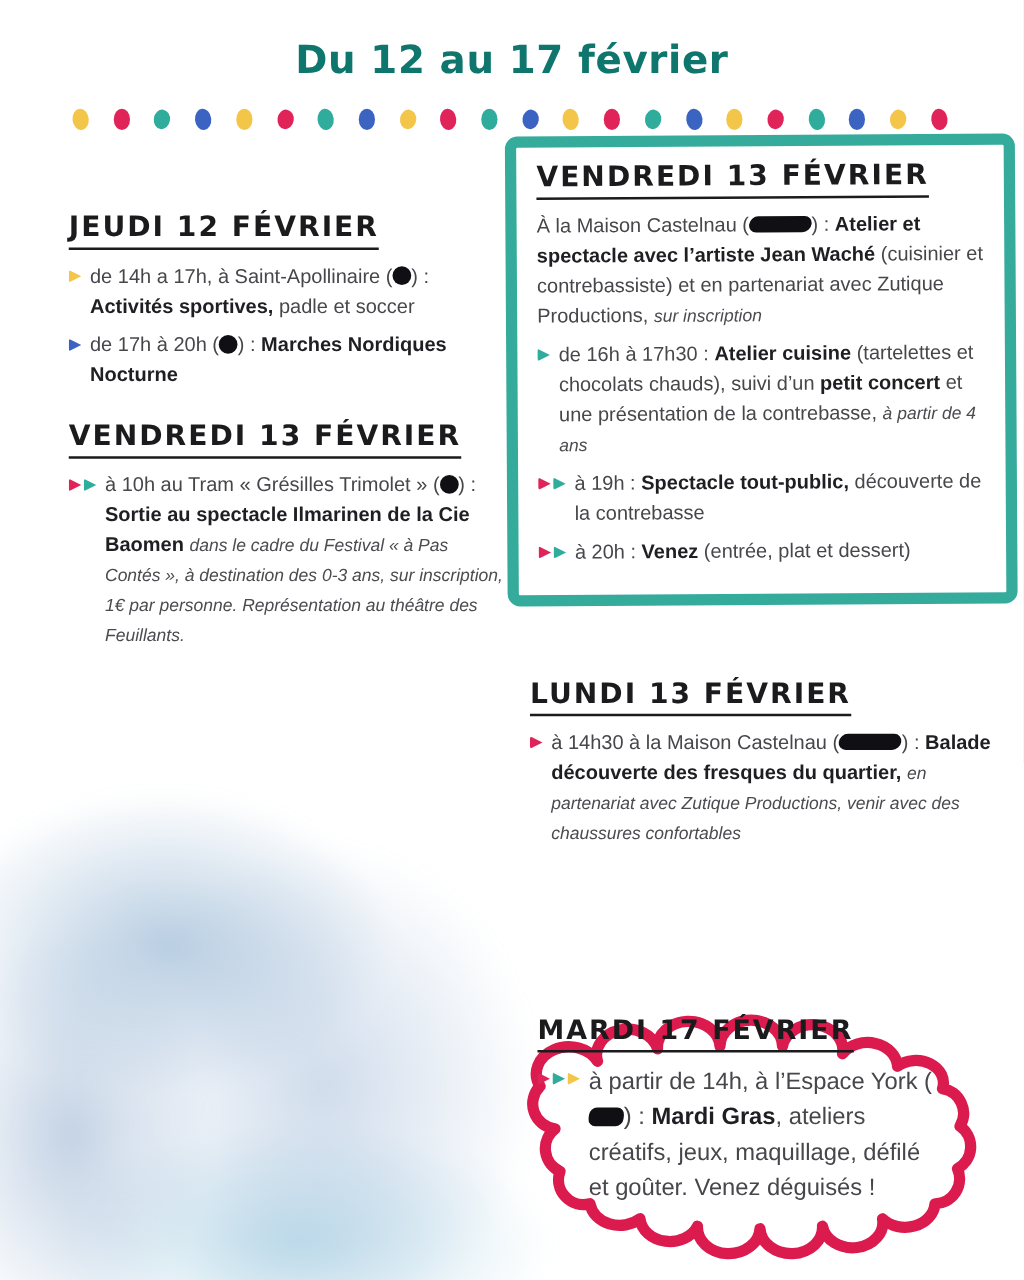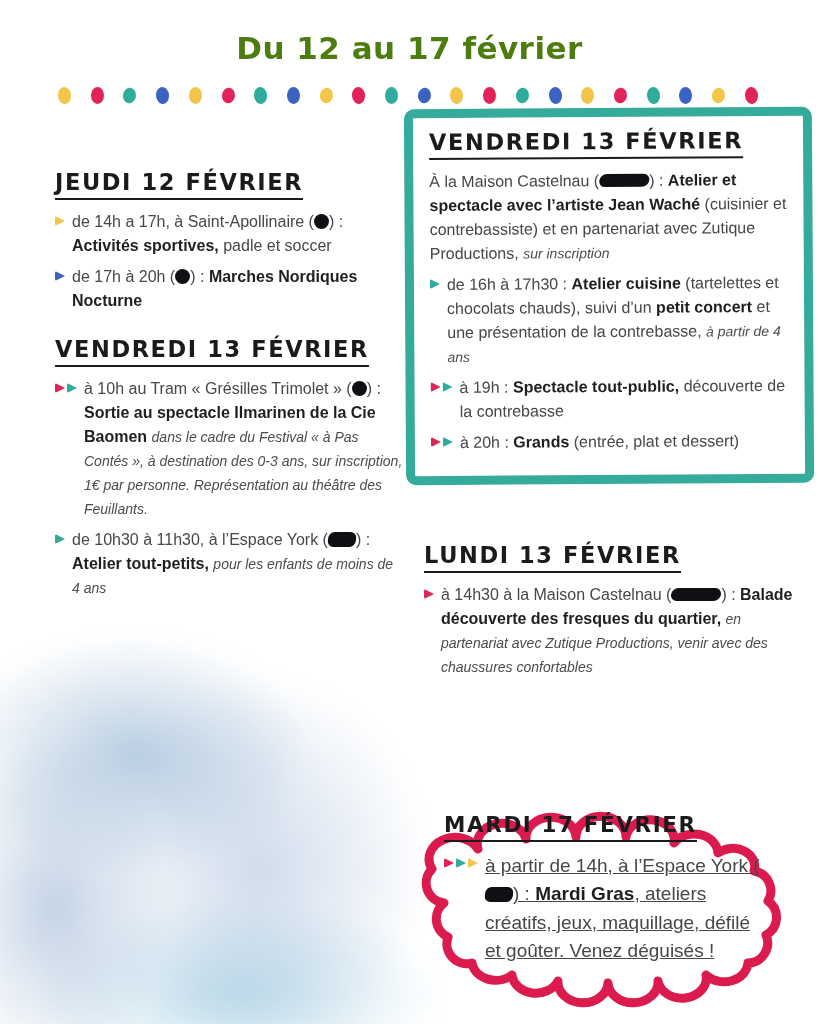--- a/index.html
+++ b/index.html
@@ -5,21 +5,21 @@
   html,body{margin:0;padding:0;background:#e8e8e8;}
   .page{
     position:relative;width:819px;height:1024px;margin:0 auto;
     background:#ffffff;overflow:hidden;
     font-family:"Liberation Sans",sans-serif;color:#47474b;
   }
   
   .title{
     position:absolute;top:30px;left:0;width:100%;margin:0;
     text-align:center;font-family:"DejaVu Sans",sans-serif;
-    font-weight:bold;font-size:31px;color:#4d7c0f;letter-spacing:0.5px;
+    font-weight:bold;font-size:31px;color:#0f766e;letter-spacing:0.5px;
   }
   .dots{
     position:absolute;top:85px;left:58px;width:700px;height:20px;
     display:flex;justify-content:space-between;align-items:center;
   }
   .dot{width:13px;height:17px;border-radius:50%;display:inline-block;}
   .dot:nth-child(3n){transform:rotate(8deg) scaleY(.92);}
   .dot:nth-child(3n+1){transform:rotate(-6deg);}
   
   .watercolor{
@@ -63,21 +63,21 @@
     border:9px solid #35ab9c;border-radius:10px;
     padding:12px 14px 14px 16px;transform:rotate(-0.35deg);
     background:#fff;
   }
   .teal-box .txt{font-size:16px;}
   
   .lundi{position:absolute;left:424px;top:543px;width:378px;}
   
   .cloud-wrap{position:absolute;left:390px;top:785px;width:428px;height:228px;}
   .cloud-svg{position:absolute;left:0;top:0;}
-  .cloud-inner{position:absolute;left:54px;top:28px;width:318px;text-decoration:underline;}
+  .cloud-inner{position:absolute;left:40px;top:28px;width:318px;}
   .cloud-inner h2{font-size:21.5px;}
   .cloud-inner .txt{font-size:19px;}
 </style>
 </head>
 <body>
 
 <div class="page">
 
   <h1 class="title">Du 12 au 17 février</h1>
 
@@ -129,26 +129,20 @@
     <div class="section">
       <h2>VENDREDI 13 FÉVRIER</h2>
       <div>
           <div class="item">
             <span class="bullets">
               <span class="tri" style="color: rgb(224, 36, 89);"></span>
               <span class="tri" style="color: rgb(47, 172, 156);"></span>
             </span>
             <span class="txt"><span>à 10h au Tram « Grésilles Trimolet » (</span><span class="shape circle"></span><span>) : </span><span class="b">Sortie au spectacle Ilmarinen de la Cie Baomen</span><span> </span><span class="i">dans le cadre du Festival « à Pas Contés », à destination des 0-3 ans, sur inscription, 1€ par personne. Représentation au théâtre des Feuillants.</span></span>
           </div>
-          <div class="item">
-            <span class="bullets">
-              <span class="tri" style="color: rgb(47, 172, 156);"></span>
-            </span>
-            <span class="txt"><span>de 10h30 à 11h30, à l’Espace York (</span><span class="shape squircle"></span><span>) :  </span><span class="b">Atelier tout-petits,</span><span> </span><span class="i">pour les enfants de moins de 4 ans</span></span>
-          </div>
         </div>
     </div>
   </section>
 
   <section class="teal-box section">
     <h2>VENDREDI 13 FÉVRIER</h2>
     <div>
         <div class="item">
           <span class="txt"><span>À la Maison Castelnau (</span><span class="shape pill"></span><span>) : </span><span class="b">Atelier et spectacle avec l’artiste Jean Waché</span><span> (cuisinier et contrebassiste) et en partenariat avec Zutique Productions, </span><span class="i">sur inscription</span></span>
         </div>
@@ -163,21 +157,21 @@
             <span class="tri" style="color: rgb(224, 36, 89);"></span>
             <span class="tri" style="color: rgb(47, 172, 156);"></span>
           </span>
           <span class="txt"><span>à 19h : </span><span class="b">Spectacle tout-public,</span><span> découverte de la contrebasse</span></span>
         </div>
         <div class="item">
           <span class="bullets">
             <span class="tri" style="color: rgb(224, 36, 89);"></span>
             <span class="tri" style="color: rgb(47, 172, 156);"></span>
           </span>
-          <span class="txt"><span>à 20h : </span><span class="b">Grands</span><span> (entrée, plat et dessert)</span></span>
+          <span class="txt"><span>à 20h : </span><span class="b">Venez</span><span> (entrée, plat et dessert)</span></span>
         </div>
       </div>
   </section>
 
   <section class="lundi section">
     <h2>LUNDI 13 FÉVRIER</h2>
     <div>
         <div class="item">
           <span class="bullets">
             <span class="tri" style="color: rgb(224, 36, 89);"></span>

